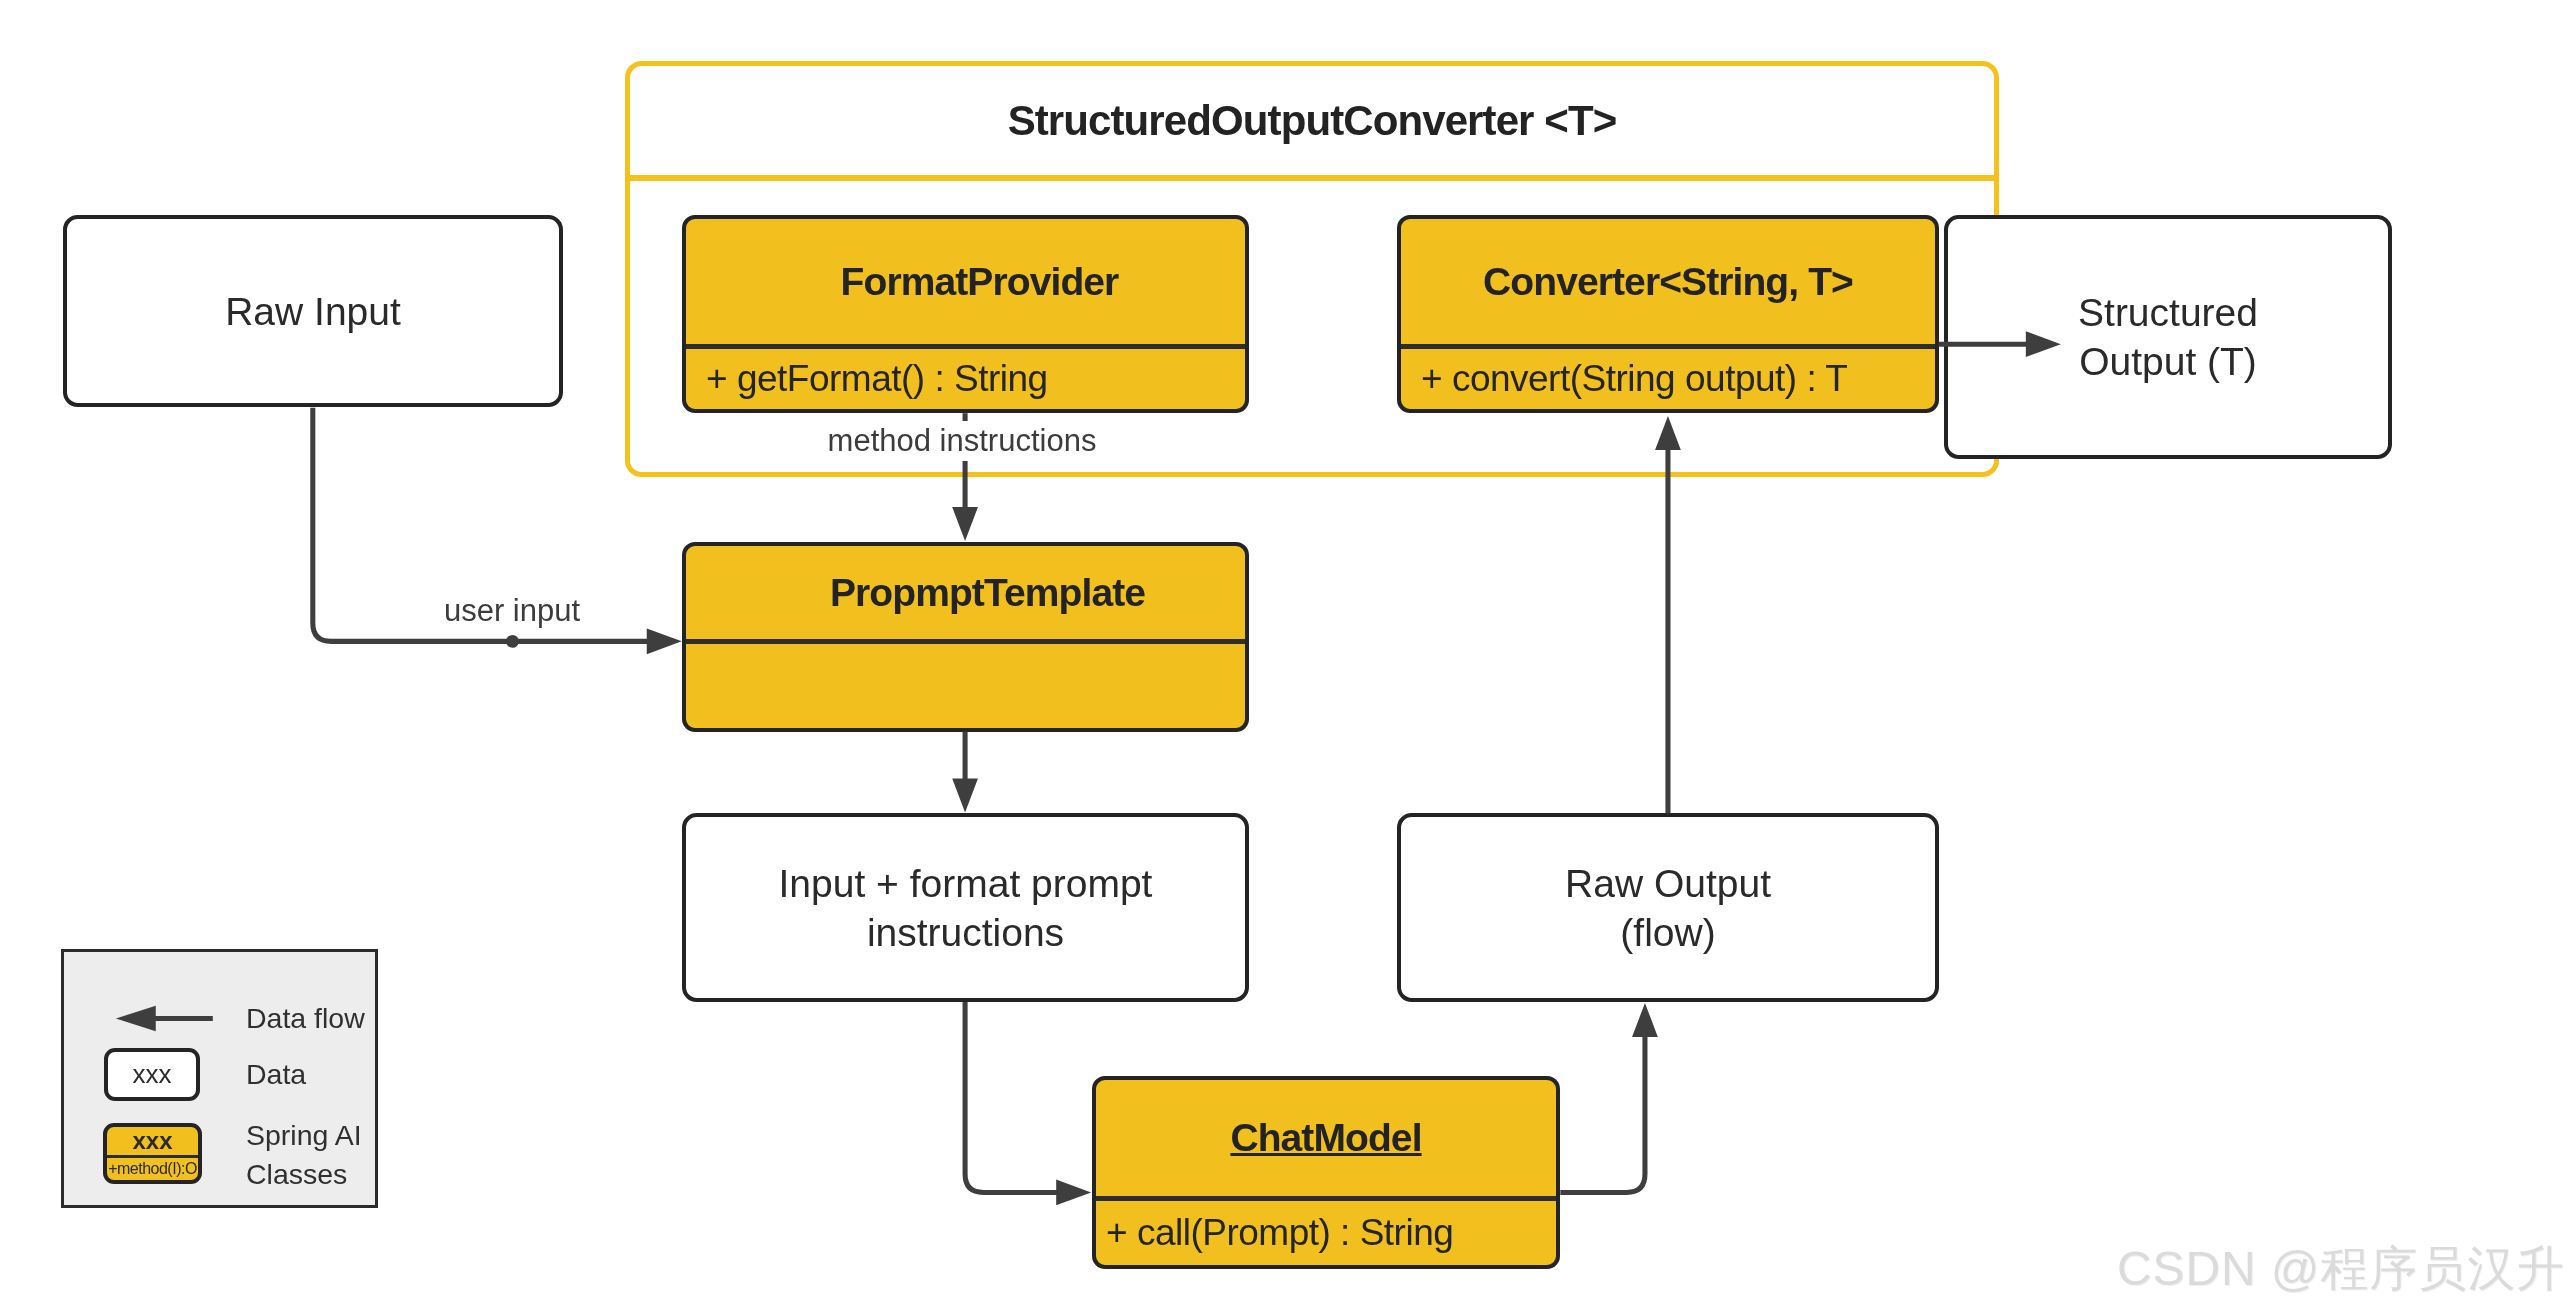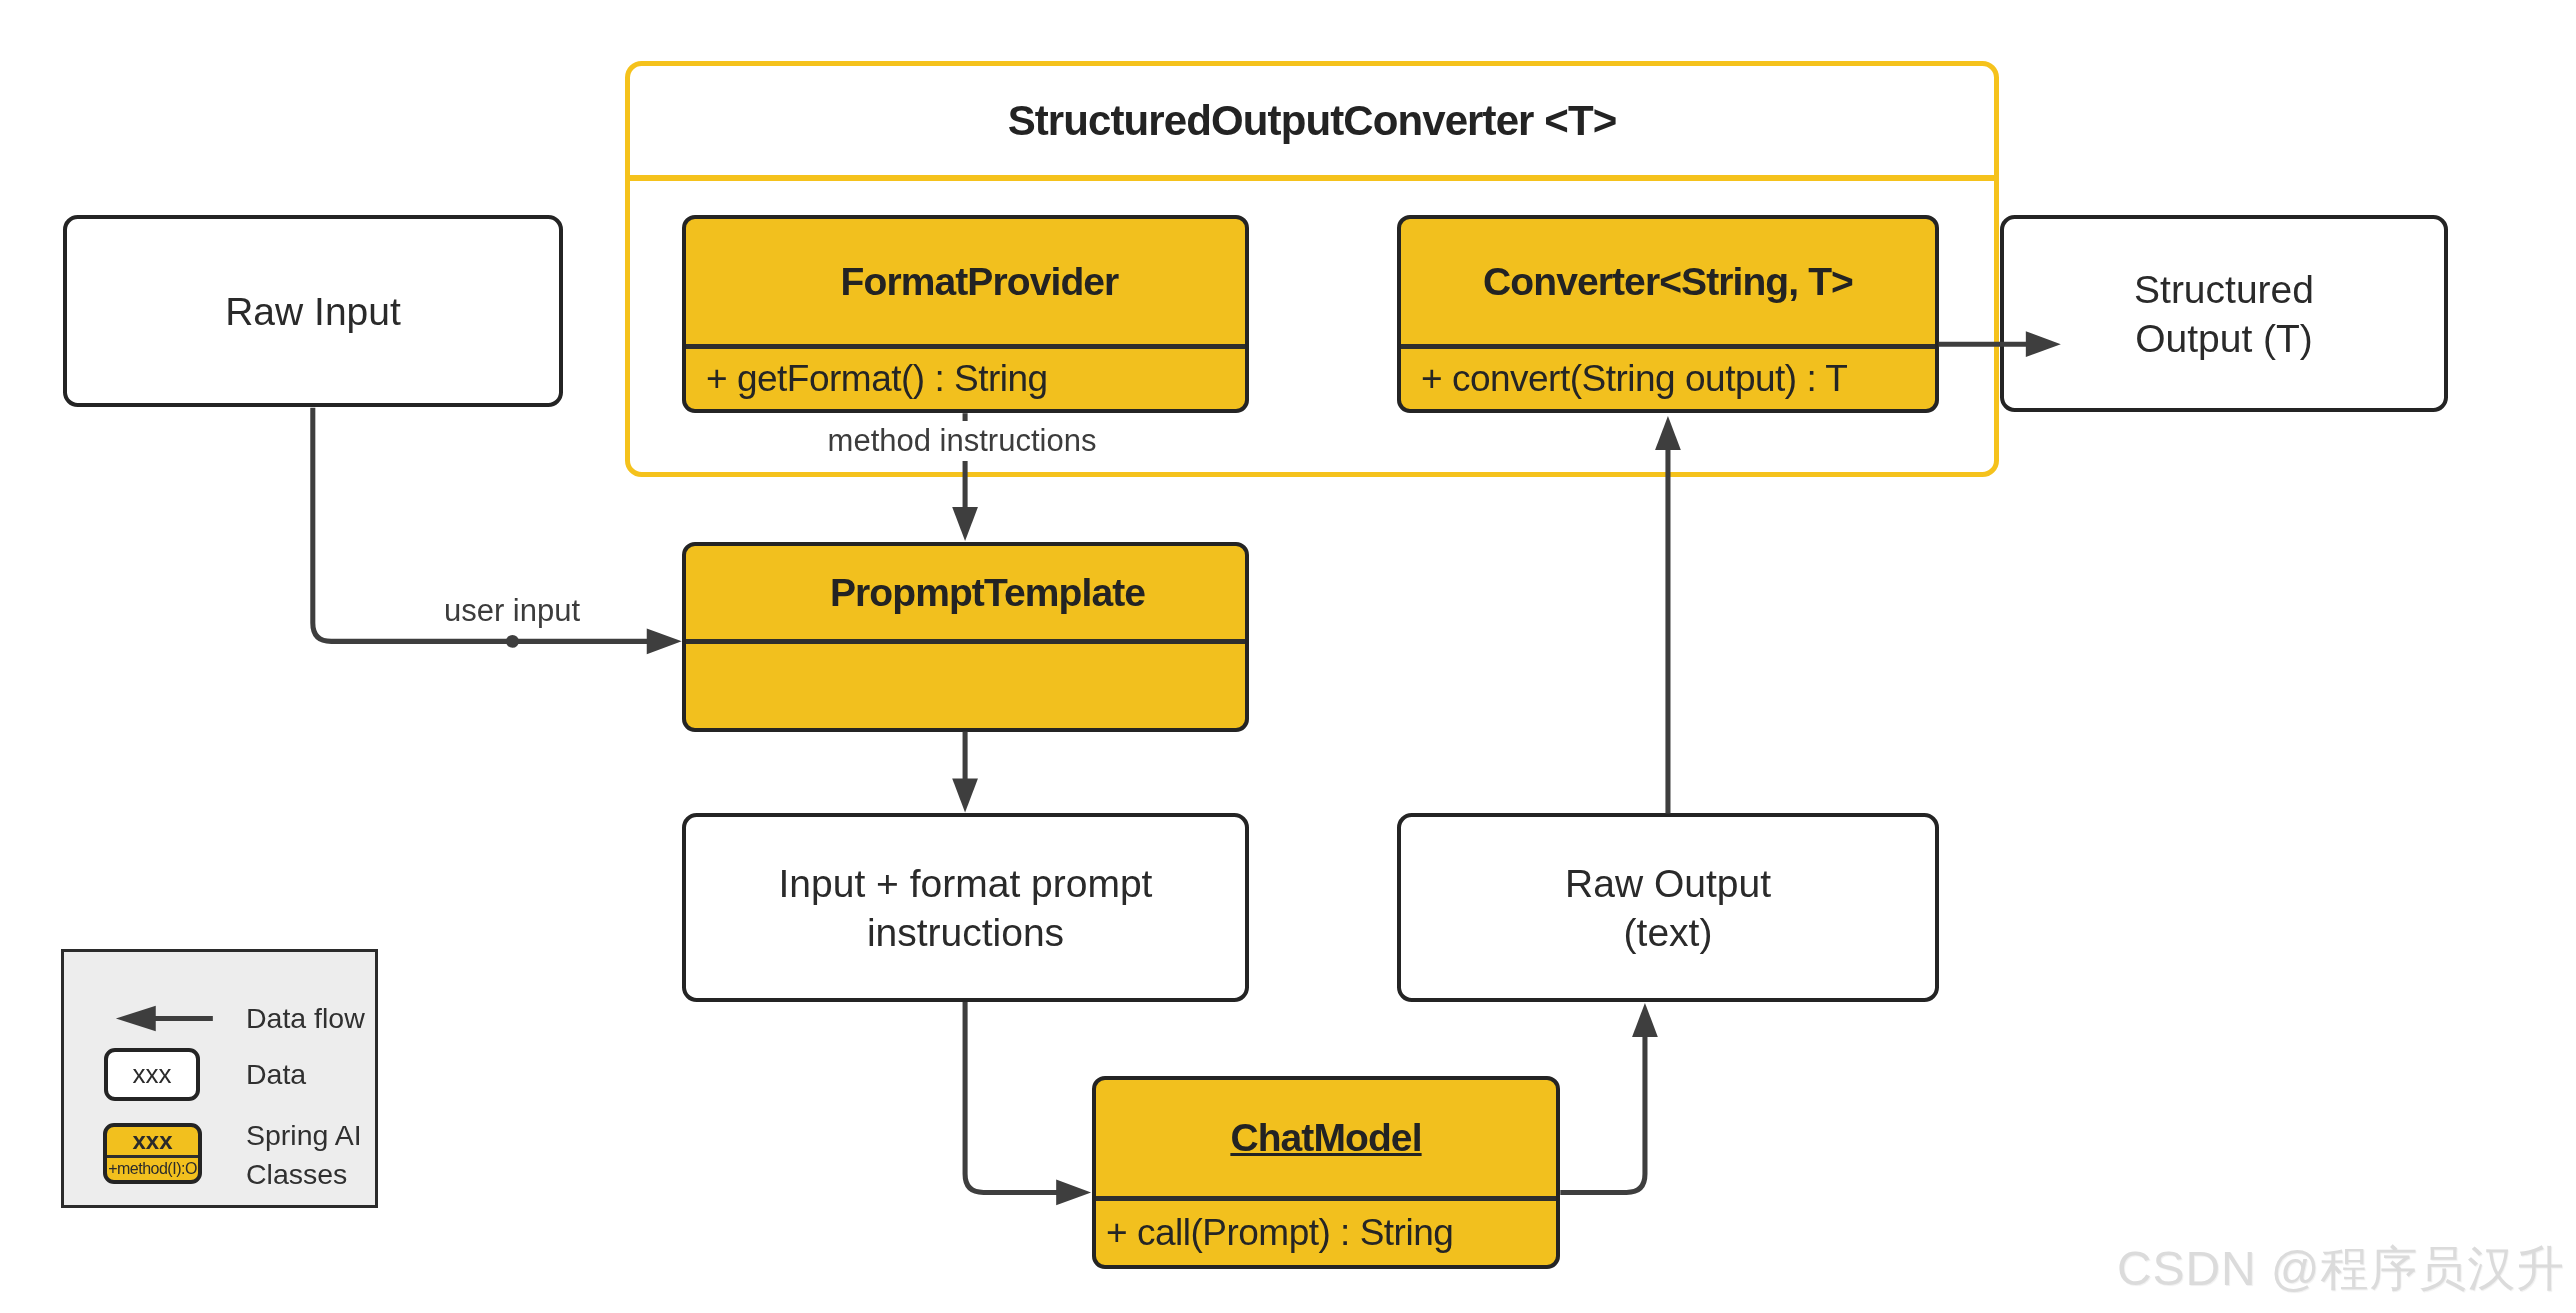--- a/index.html
+++ b/index.html
@@ -77,33 +77,33 @@
 
 <div class="container-frame">
   <div class="container-title">StructuredOutputConverter &lt;T&gt;</div>
   <div class="container-divider"></div>
 </div>
 
 <div class="node" style="left:63px;top:215px;width:500px;height:192px;">
   <span>Raw Input</span>
 </div>
 
-<div class="node" style="left:2000px;top:215px;width:448px;height:197px;">
+<div class="node" style="left:1944px;top:215px;width:448px;height:244px;">
   <span>Structured</span>
   <span>Output (T)</span>
 </div>
 
 <div class="node" style="left:682px;top:813px;width:567px;height:189px;">
   <span>Input + format prompt</span>
   <span>instructions</span>
 </div>
 
 <div class="node" style="left:1397px;top:813px;width:542px;height:189px;">
   <span>Raw Output</span>
-  <span>(text)</span>
+  <span>(flow)</span>
 </div>
 
 <div class="class-box" style="left:682px;top:215px;width:567px;height:198px;">
   <div class="class-title" style="height:125px;margin-left:28px;">FormatProvider</div>
   <div class="class-divider"></div>
   <div class="class-method">+ getFormat() : String</div>
 </div>
 
 <div class="class-box" style="left:1397px;top:215px;width:542px;height:198px;">
   <div class="class-title" style="height:125px;">Converter&lt;String, T&gt;</div>

